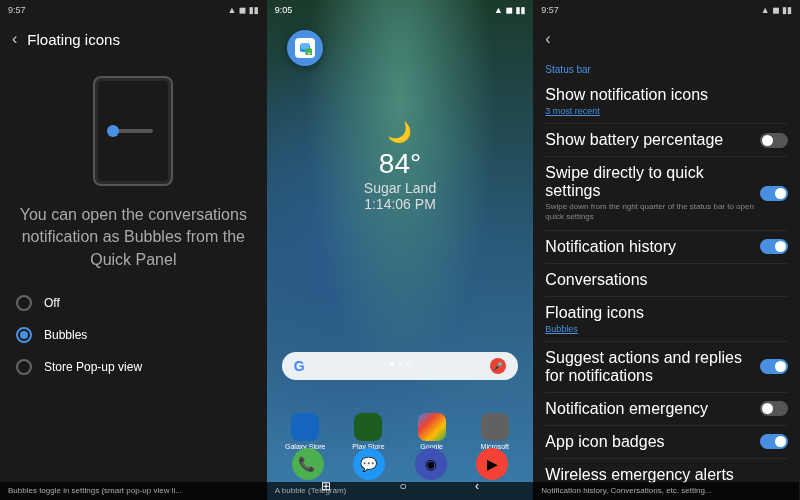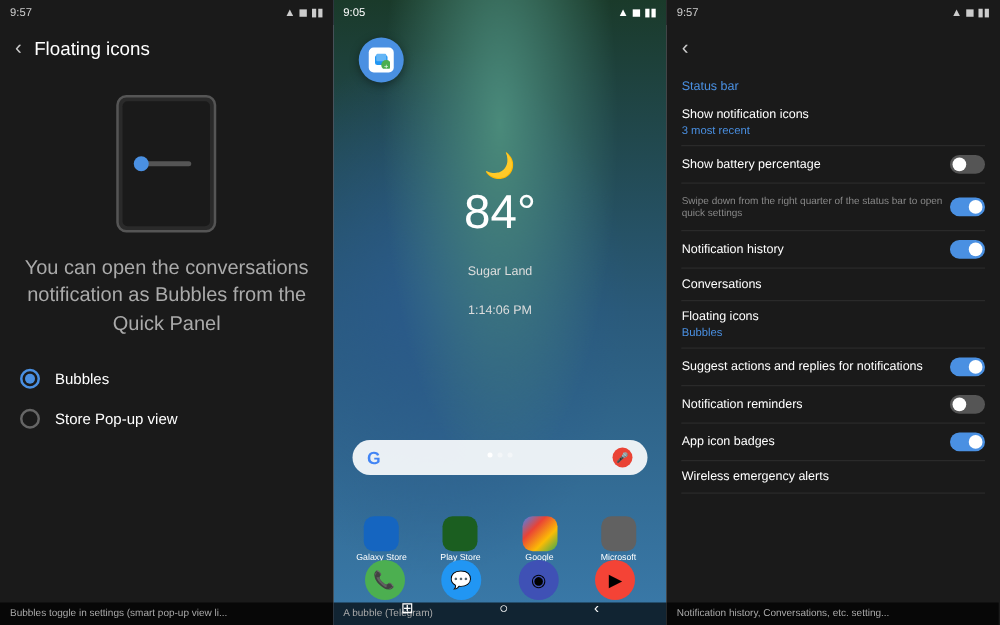--- a/index.html
+++ b/index.html
@@ -217,28 +217,28 @@
       position: absolute;
       top: 120px;
       left: 50%;
       transform: translateX(-50%);
       text-align: center;
       color: #fff;
       z-index: 5;
     }
 
     .temp-display {
-      font-size: 38px;
+      font-size: 28px;
       font-weight: 300;
     }
 
     .location-text {
-      font-size: 10px;
+      font-size: 14px;
       color: #ddd;
-      margin-top: 20px;
+      margin-top: 0;
     }
 
     .moon-icon {
       font-size: 20px;
       display: block;
       margin-bottom: 4px;
     }
 
     .google-bar {
       position: absolute;
@@ -373,29 +373,30 @@
     }
 
     .settings-item-row {
       display: flex;
       align-items: center;
       justify-content: space-between;
     }
 
     .settings-item-label {
       color: #fff;
-      font-size: 10px;
+      font-size: 16px;
       flex: 1;
       padding-right: 8px;
     }
 
     .settings-item-sublabel {
       color: #4a90e2;
       font-size: 9px;
       margin-top: 2px;
+      text-decoration: underline;
     }
 
     .settings-item-desc {
       color: #888;
       font-size: 8px;
       margin-top: 2px;
       line-height: 1.3;
     }
 
     .toggle {
@@ -482,20 +483,25 @@
             <div class="bubble-dot"></div>
           </div>
         </div>
       </div>
     </div>
 
     <div class="description-text">You can open the conversations notification as Bubbles from the Quick Panel</div>
 
     <div class="option-list">
       <div class="option-item">
+        <div class="radio-outer">
+        </div>
+        <span>Off</span>
+      </div>
+      <div class="option-item">
         <div class="radio-outer selected">
           <div class="radio-inner"></div>
         </div>
         <span>Bubbles</span>
       </div>
       <div class="option-item">
         <div class="radio-outer">
         </div>
         <span>Store Pop-up view</span>
       </div>
@@ -608,20 +614,21 @@
         <div class="settings-item-label">Show battery percentage</div>
         <div class="toggle off">
             <div class="toggle-knob"></div>
           </div>
       </div>
     </div>
 
     <div class="settings-item">
       <div class="settings-item-row">
         <div style="flex:1">
+          <div class="settings-item-label">Swipe directly to quick settings</div>
           <div class="settings-item-desc">Swipe down from the right quarter of the status bar to open quick settings</div>
         </div>
         <div class="toggle on">
             <div class="toggle-knob"></div>
           </div>
       </div>
     </div>
 
     <div class="settings-item">
       <div class="settings-item-row">
@@ -651,21 +658,21 @@
       <div class="settings-item-row">
         <div class="settings-item-label">Suggest actions and replies for notifications</div>
         <div class="toggle on">
             <div class="toggle-knob"></div>
           </div>
       </div>
     </div>
 
     <div class="settings-item">
       <div class="settings-item-row">
-        <div class="settings-item-label">Notification reminders</div>
+        <div class="settings-item-label">Notification emergency</div>
         <div class="toggle off">
             <div class="toggle-knob"></div>
           </div>
       </div>
     </div>
 
     <div class="settings-item">
       <div class="settings-item-row">
         <div class="settings-item-label">App icon badges</div>
         <div class="toggle on">

